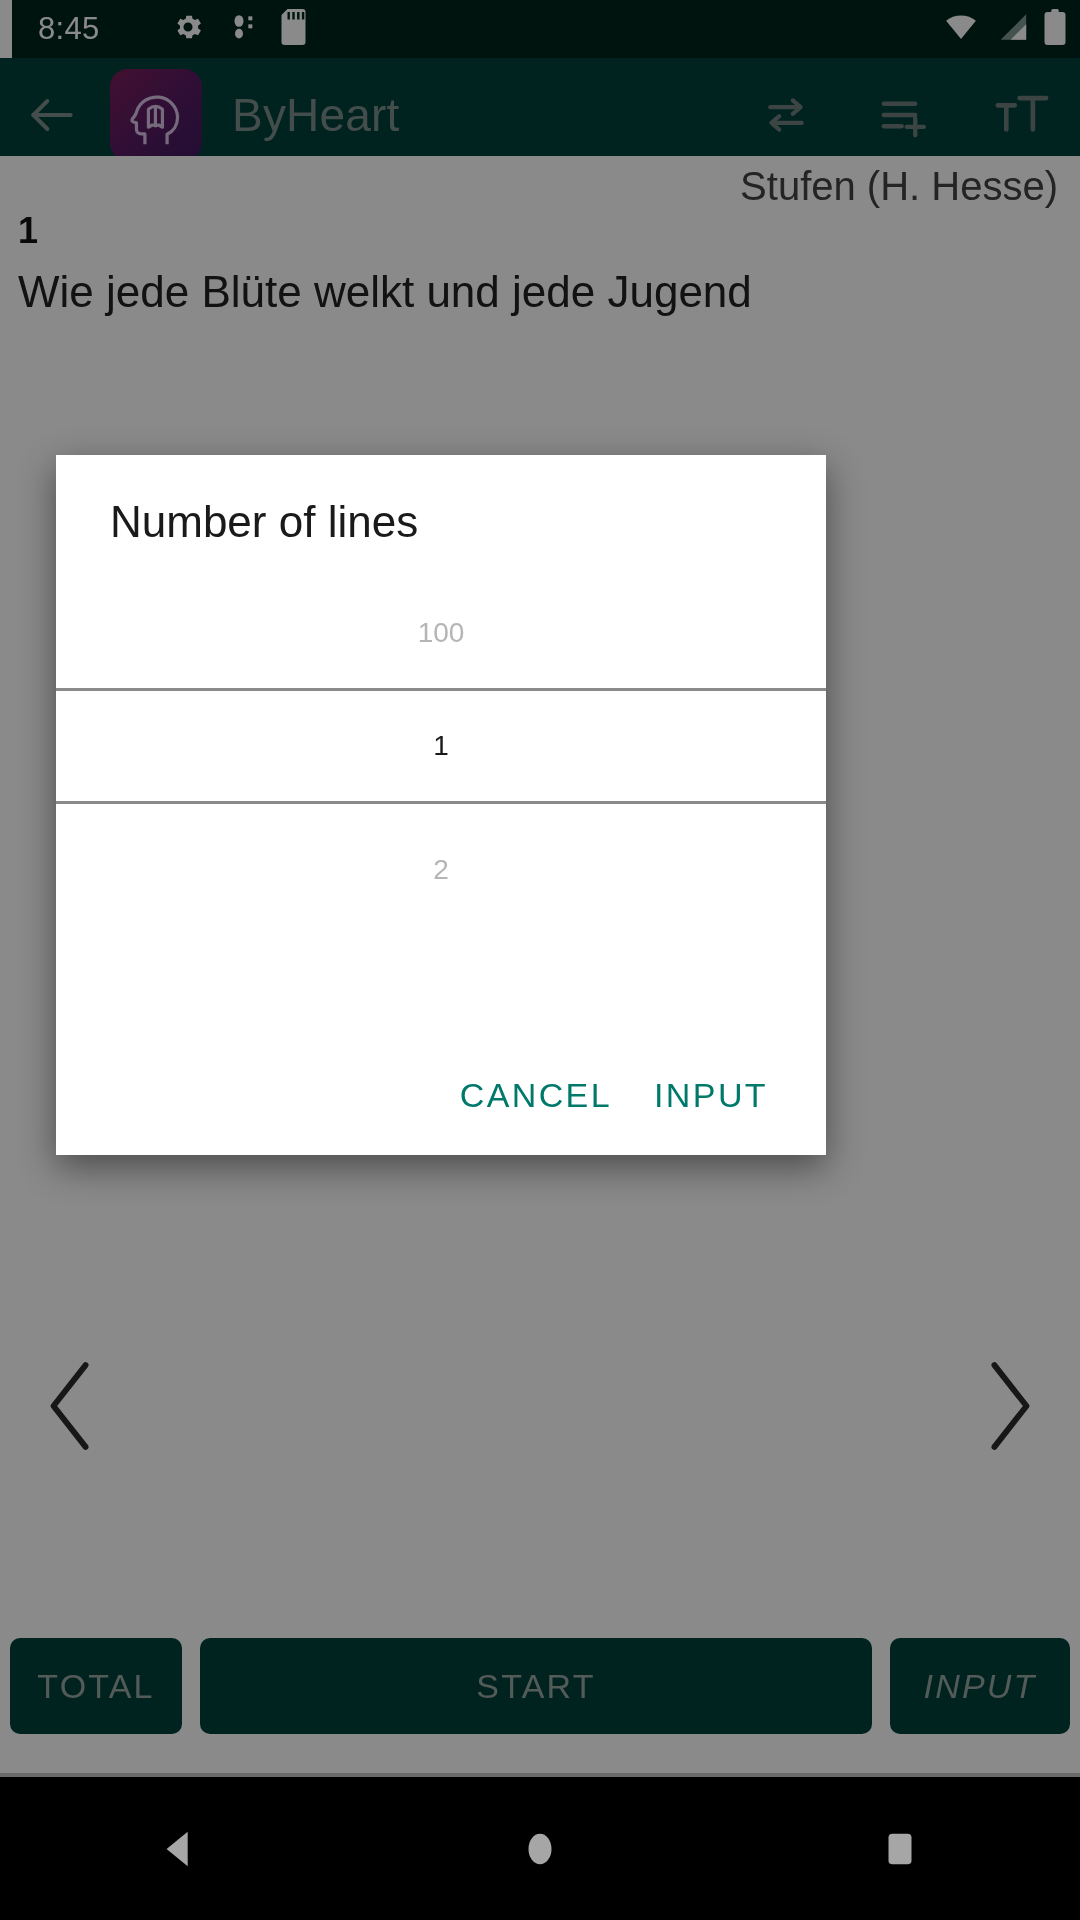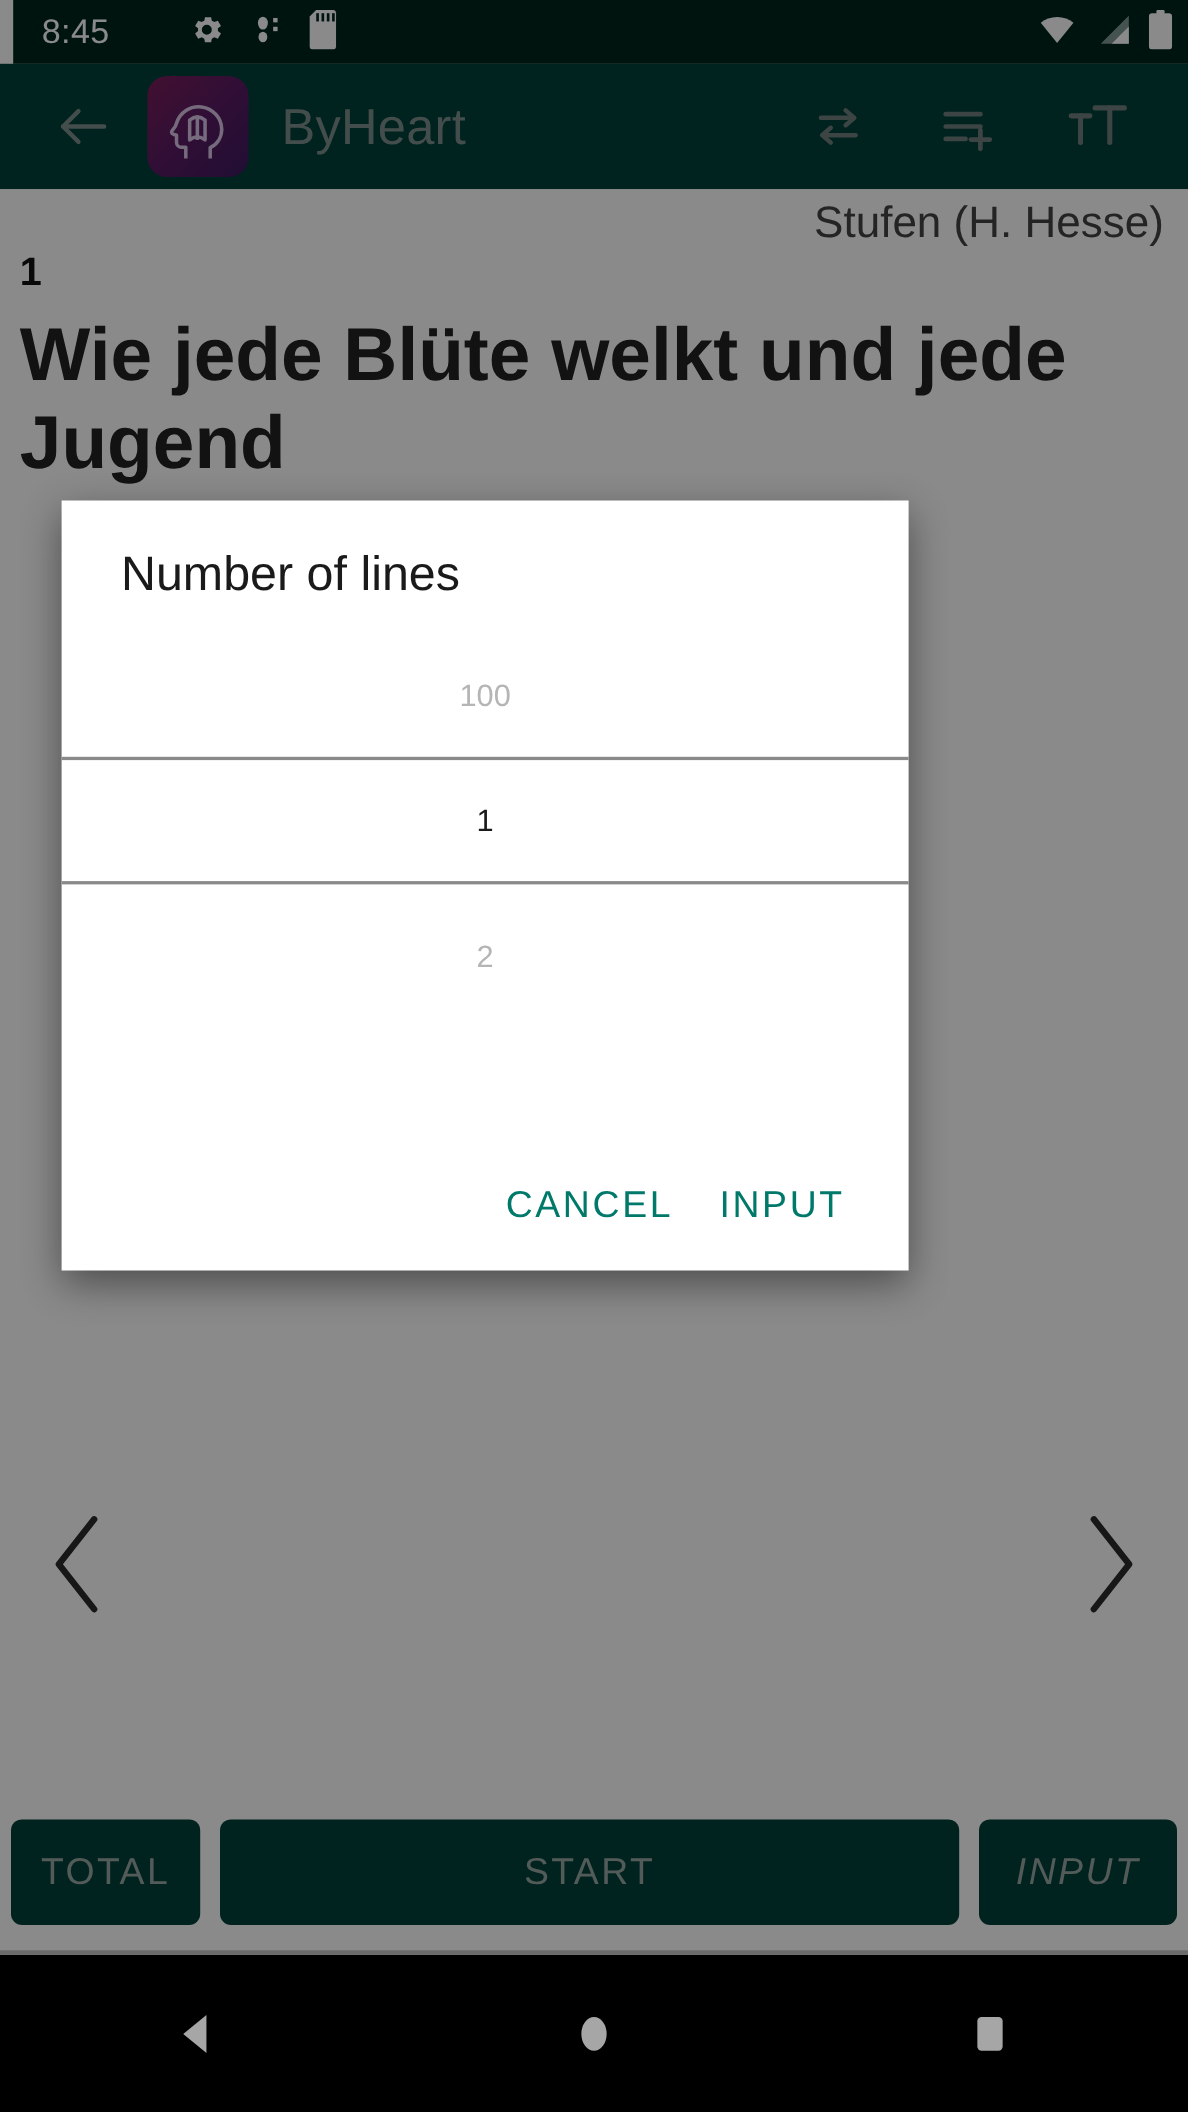--- a/index.html
+++ b/index.html
@@ -32,54 +32,54 @@
   .sb-left-icons { display: flex; align-items: center; gap: 22px; margin-left: 24px; }
   .sb-right { margin-left: auto; display: flex; align-items: center; gap: 14px; }
   .sb-ico { display: block; }
 
   
   .appbar {
     position: absolute; top: 58px; left: 0;
     width: 1080px; height: 114px;
     background: #00413a;
     display: flex; align-items: center;
-    padding: 0 40px;
+    padding: 0 16px;
   }
   .appbar-back { width: 72px; height: 72px; display: flex; align-items: center; justify-content: center; }
   .applogo {
     width: 92px; height: 92px; margin-left: 22px; border-radius: 18px;
     background: linear-gradient(135deg, #7b1e5a 0%, #5b1b63 48%, #3d1a5e 100%);
     display: flex; align-items: center; justify-content: center;
     flex: none;
   }
   .apptitle {
     margin-left: 30px;
     color: #7d8e8b; font-size: 46px; font-weight: 400;
     letter-spacing: .2px;
   }
   .appbar-actions { margin-left: auto; display: flex; align-items: center; gap: 46px; padding-right: 6px; }
   .ab-btn { width: 72px; height: 72px; display: flex; align-items: center; justify-content: center; }
 
   
   .content {
-    position: absolute; top: 172px; left: 0;
+    position: absolute; top: 156px; left: 0;
     width: 1080px; height: 1605px;
     background: #ffffff;
   }
   .poem-source {
     position: absolute; right: 22px; top: 8px;
     font-size: 40px; color: #444;
   }
   .line-no {
     position: absolute; left: 18px; top: 54px;
     font-size: 36px; color: #111; font-weight: 600;
   }
   .poem-text {
     position: absolute; left: 18px; top: 110px; right: 30px;
-    font-size: 68px; line-height: 1.18; color: #222; font-weight: bold;
+    font-size: 44px; line-height: 1.18; color: #222;
   }
   .chev {
     position: absolute; top: 1200px;
     font-size: 0;
   }
   .chev-left { left: 36px; }
   .chev-right { right: 36px; }
 
   .bottombar {
     position: absolute; left: 0; bottom: 0;

